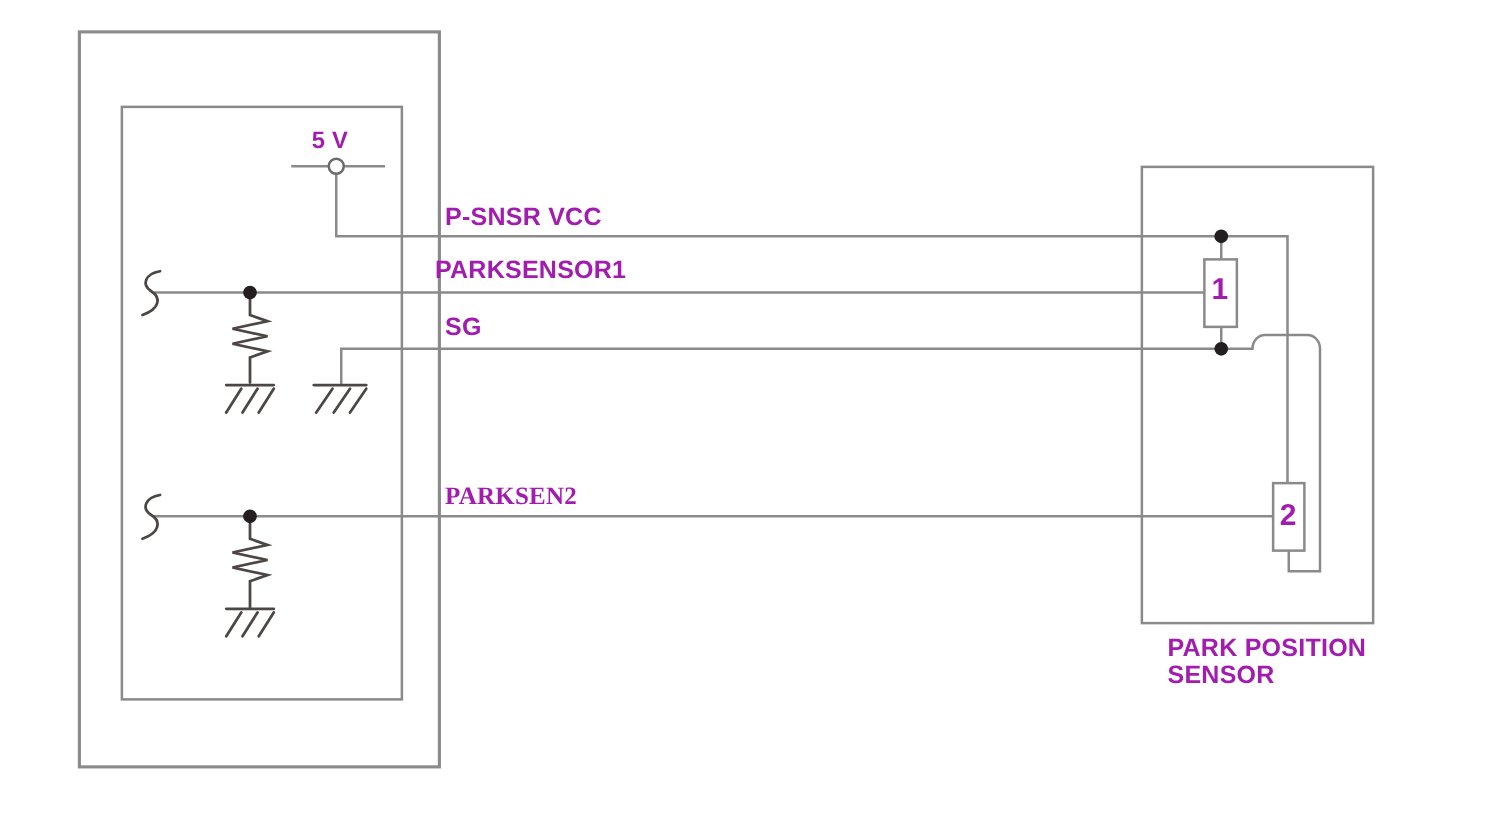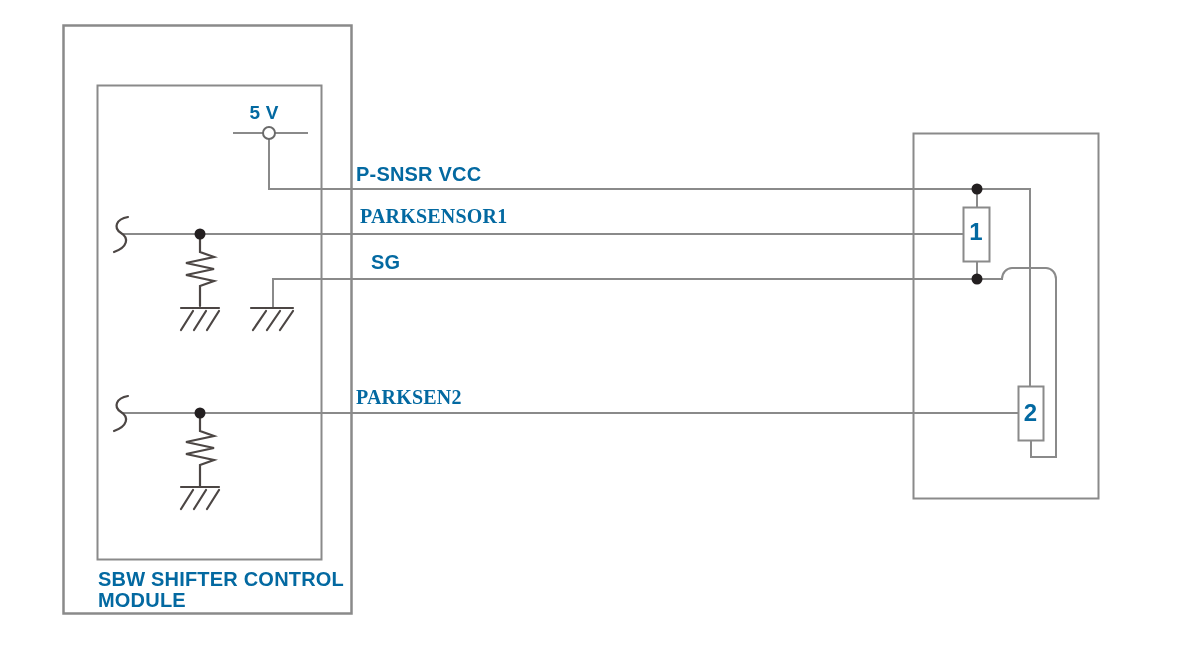--- a/index.html
+++ b/index.html
@@ -9,21 +9,21 @@
     background:#ffffff;
     font-family:"Liberation Sans", sans-serif;
     overflow:hidden;
   }
   .stage svg{position:absolute;left:0;top:0;}
   .lbl{
     position:absolute;
     font-weight:bold;
     font-size:20px;
     line-height:21px;
-    color:#0369a1;
+    color:#a21caf;
     white-space:nowrap;
     letter-spacing:0.2px;
   }
   .lbl.wrap{white-space:normal;}
   .lbl.center{text-align:center;}
   .lbl.num{font-size:24px;line-height:26px;}
   .lbl.pw{font-size:19px;}
 </style>
 </head>
 <body>
@@ -69,27 +69,27 @@
       <circle cx="977" cy="189" r="5.5"></circle>
       <circle cx="977" cy="279" r="5.5"></circle>
       <circle cx="200" cy="413" r="5.5"></circle>
     </g>
   </svg>
 
   <div class="lbl pw center" style="left:238px;top:102px;width:52px;">5 V</div>
 
   <div class="lbl" style="left:356px;top:164px;">P-SNSR VCC</div>
 
-  <div class="lbl" style="left:360px;top:206px;font-family:Liberation Serif, serif;">PARKSENSOR1</div>
+  <div class="lbl" style="left:348px;top:206px;">PARKSENSOR1</div>
 
-  <div class="lbl" style="left:356px;top:252px;margin-left:15px;">SG</div>
+  <div class="lbl" style="left:356px;top:252px;">SG</div>
 
   <div class="lbl" style="left:356px;top:387px;font-family:Liberation Serif, serif;">PARKSEN2</div>
 
   <div class="lbl num center" style="left:962px;top:219px;width:28px;">1</div>
 
   <div class="lbl num center" style="left:1017px;top:400px;width:27px;">2</div>
 
-  <div class="lbl wrap" style="left:98px;top:569px;width:256px;">SBW SHIFTER CONTROL MODULE</div>
 
 
+  <div class="lbl wrap" style="left:934px;top:509px;width:184px;">PARK POSITION SENSOR</div>
 
 </div>
 
 </body></html>

